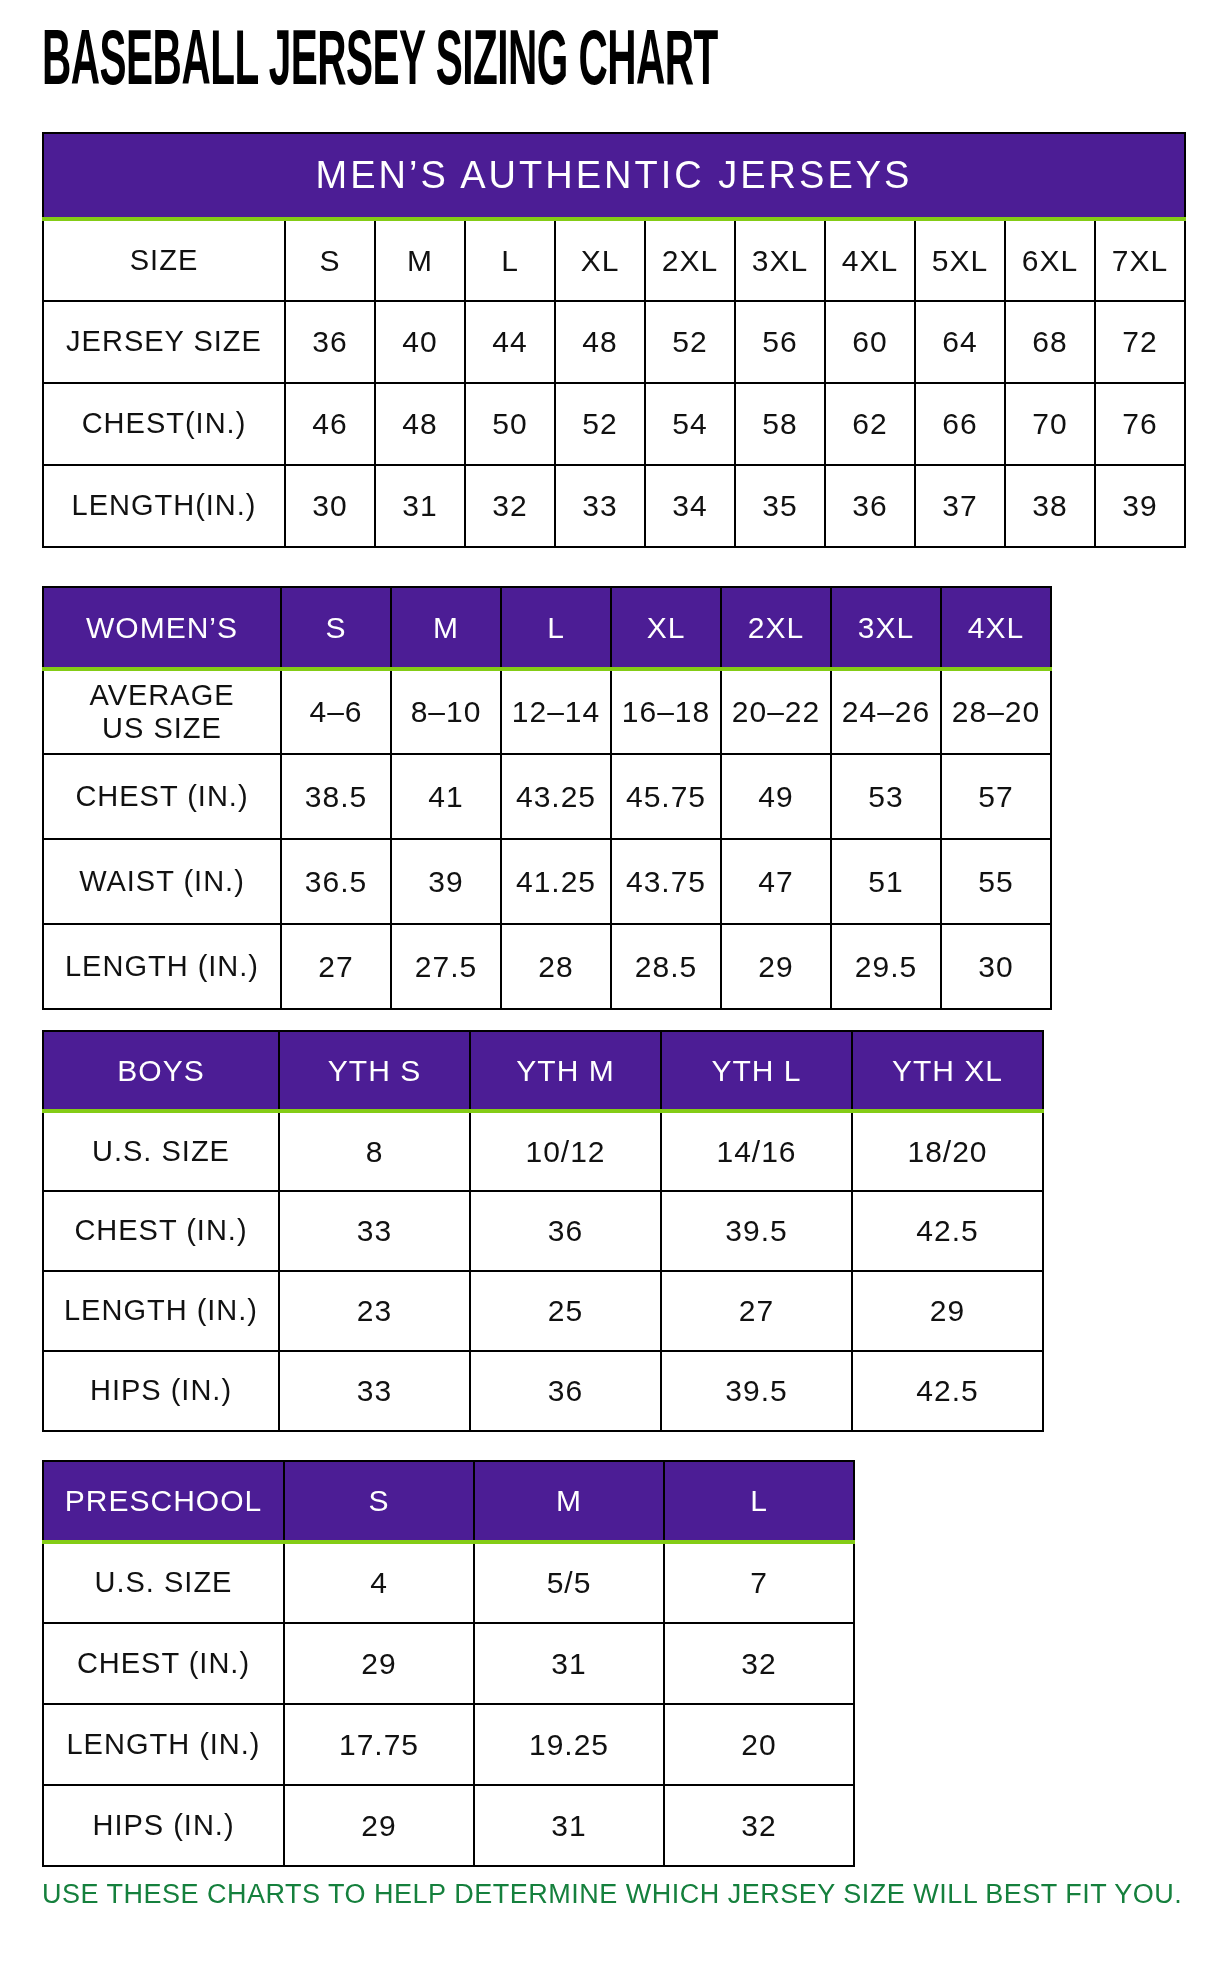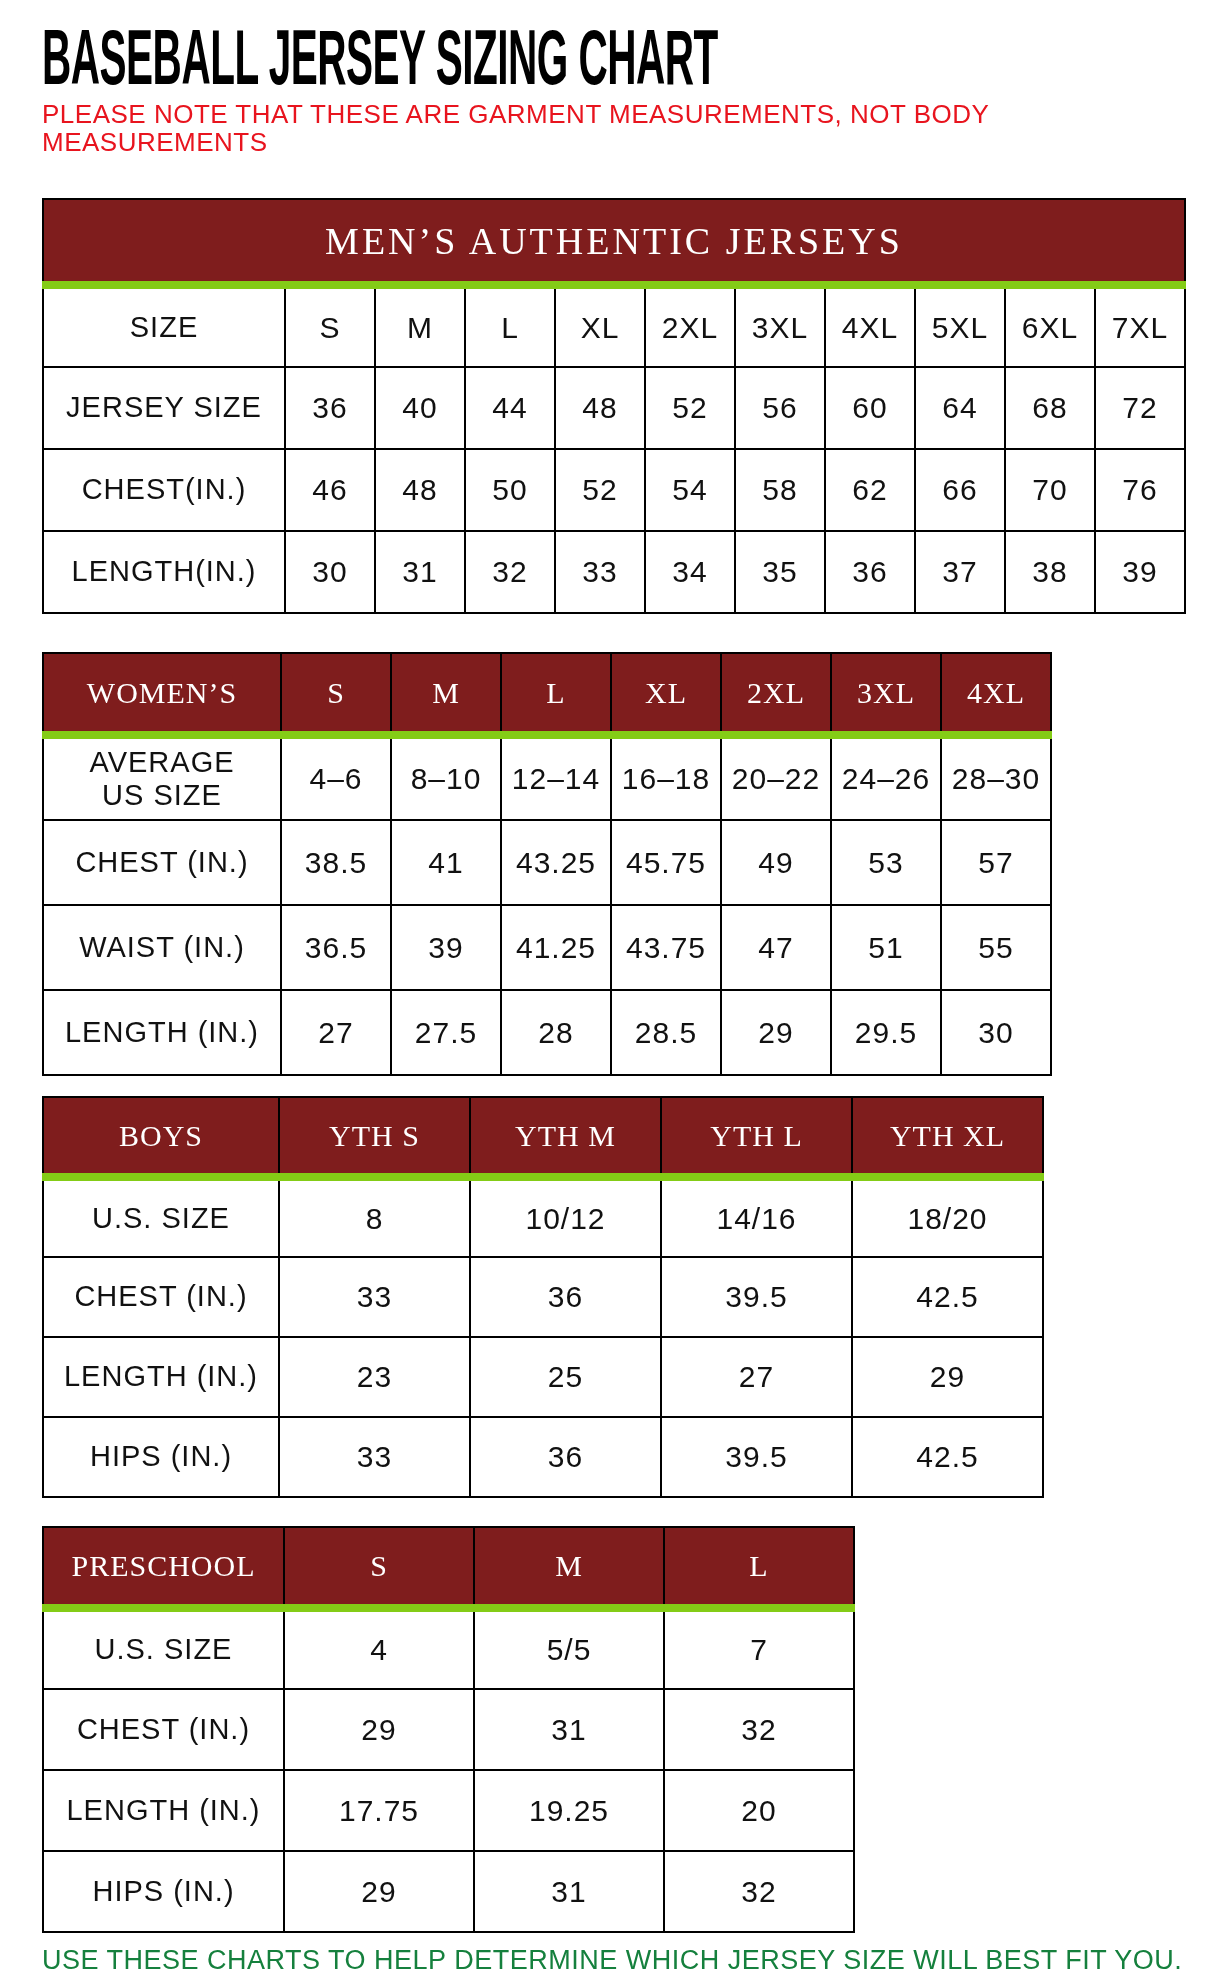--- a/index.html
+++ b/index.html
@@ -21,21 +21,21 @@
   }
 
   table.tbl{
     border-collapse:collapse;table-layout:fixed;
   }
   table.tbl td{
     border:2px solid #000;text-align:center;vertical-align:middle;
     overflow:hidden;
   }
   tr.ghead td{
-    background:#7f1d1d;color:#ffffff;border-bottom:8px solid #84cc16;font-family:Liberation Serif, serif;
+    background:#4c1d95;color:#ffffff;border-bottom:4px solid #84cc16;
   }
   .men-title{font-size:38px;letter-spacing:3px;}
   .hd{font-size:30px;letter-spacing:1px;}
   .lbl{font-size:29px;letter-spacing:1px;white-space:pre-line;line-height:1.15;}
   .v{font-size:30px;letter-spacing:1px;}
 
   table.men{width:1142px;margin-top:42px;}
   table.men tr.ghead{height:86px;}
   table.men tr.r{height:82px;}
   .c-men-lbl{width:242px;} .c-men{width:90px;}
@@ -60,24 +60,20 @@
     letter-spacing:0.5px;white-space:nowrap;
   }
 </style>
 </head>
 <body>
 
 <div class="wrap">
 
   <div class="title">BASEBALL JERSEY SIZING CHART</div>
 
-  <div class="note">
-    <div>PLEASE NOTE THAT THESE ARE GARMENT MEASUREMENTS, NOT BODY</div>
-    <div>MEASUREMENTS</div>
-  </div>
 
   <table class="tbl men">
     <colgroup>
         <col class="c-men-lbl">
         <col class="c-men">
         <col class="c-men">
         <col class="c-men">
         <col class="c-men">
         <col class="c-men">
         <col class="c-men">
@@ -169,21 +165,21 @@
       </tr>
       <tr class="r">
         <td class="lbl">AVERAGE
 US SIZE</td>
         <td class="v">4–6</td>
         <td class="v">8–10</td>
         <td class="v">12–14</td>
         <td class="v">16–18</td>
         <td class="v">20–22</td>
         <td class="v">24–26</td>
-        <td class="v">28–30</td>
+        <td class="v">28–20</td>
       </tr>
       <tr class="r">
         <td class="lbl">CHEST (IN.)</td>
         <td class="v">38.5</td>
         <td class="v">41</td>
         <td class="v">43.25</td>
         <td class="v">45.75</td>
         <td class="v">49</td>
         <td class="v">53</td>
         <td class="v">57</td>

